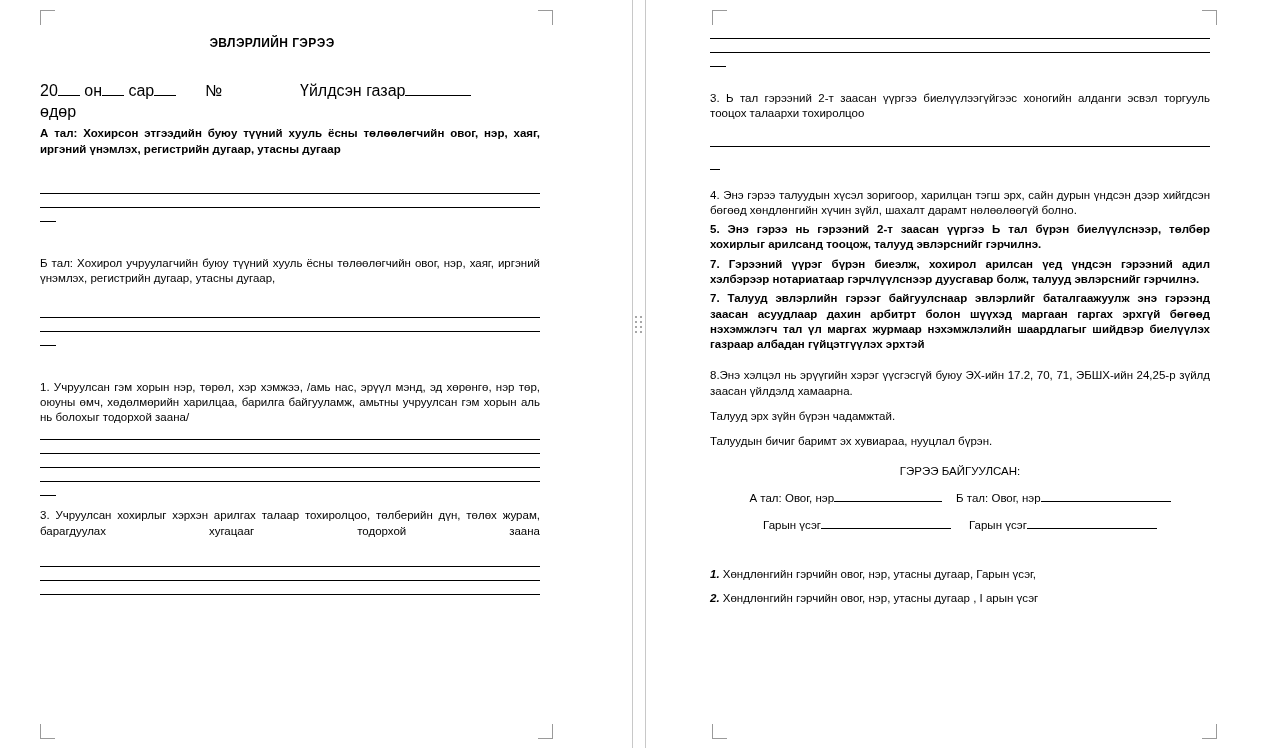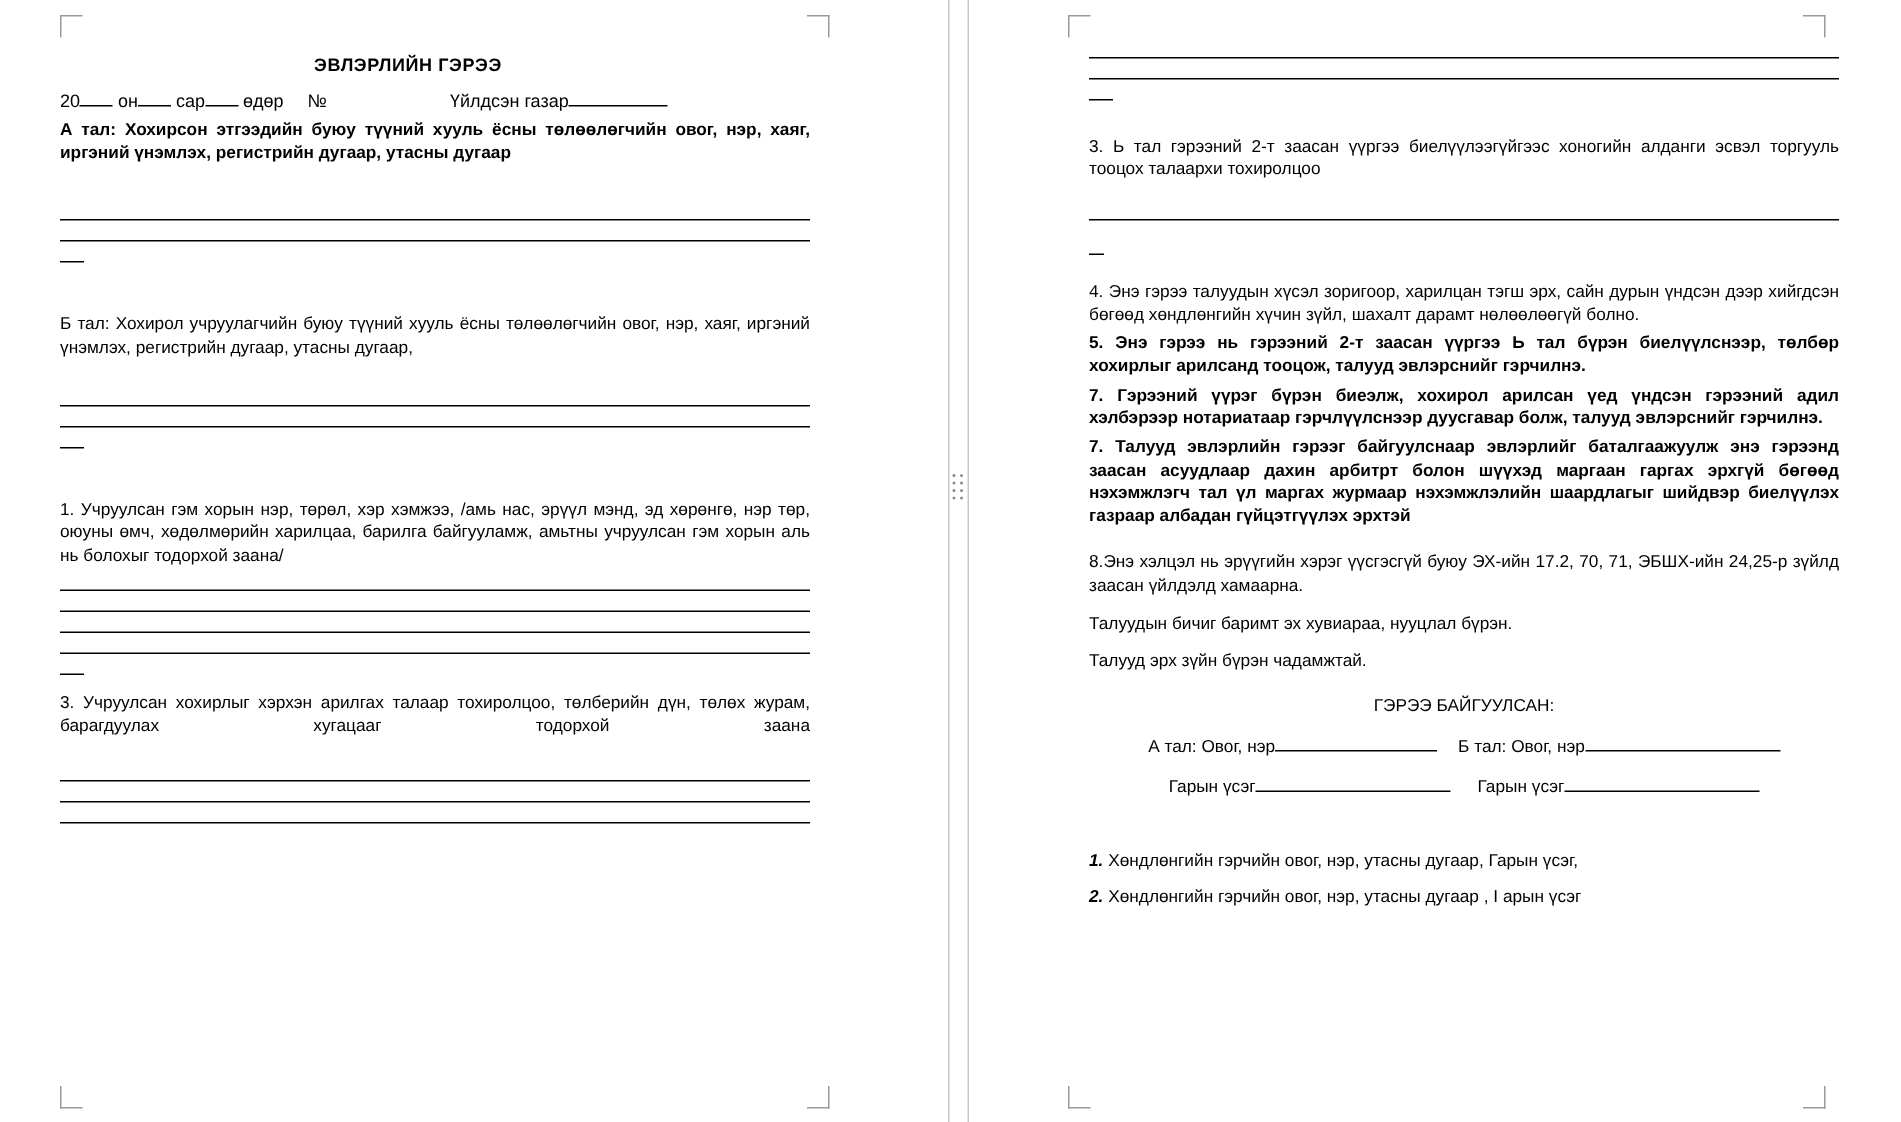--- a/index.html
+++ b/index.html
@@ -77,21 +77,21 @@
     position: absolute;
     font-size: 11.5px;
     line-height: 1.33;
   }
   .content-left {
     left: 40px;
     top: 28px;
     width: 500px;
   }
   .content-right {
-    left: 726px;
+    left: 710px;
     top: 20px;
     width: 500px;
   }
   .doc-title {
     text-align: center;
     font-weight: bold;
     font-size: 12px;
     letter-spacing: 0.4px;
     margin: 8px 0 0 0;
     padding-right: 36px;
@@ -115,24 +115,24 @@
     margin-top: 13px;
     height: 0;
   }
   .rule.short {
     width: 16px;
   }
   .rule.tiny {
     width: 10px;
   }
   .header-row {
-    margin-top: 8px;
+    margin-top: 28px;
     display: flex;
     align-items: baseline;
-    font-size: 12px;
+    font-size: 16px;
   }
   .header-row .seg1 { width: 165px; }
   .header-row .seg2 { width: 95px; }
   .ul { display: inline-block; border-bottom: 1px solid #000; }
   .ul.w20 { width: 22px; }
   .ul.w60 { width: 66px; }
   .ul.w100 { width: 108px; }
   .ul.w130 { width: 130px; }
   .center { text-align: center; }
   .num-ital { font-style: italic; font-weight: bold; }
@@ -247,22 +247,22 @@
       <div class="rule tiny" style="margin-top:22px;"></div>
     </div>
 
     <p class="para" style="margin-top:18px;">4. Энэ гэрээ талуудын хүсэл зоригоор, харилцан тэгш эрх, сайн дурын үндсэн дээр хийгдсэн бөгөөд хөндлөнгийн хүчин зүйл, шахалт дарамт нөлөөлөөгүй болно.</p>
     <p class="para tight">5. Энэ гэрээ нь гэрээний 2-т заасан үүргээ Ь тал бүрэн  биелүүлснээр, төлбөр хохирлыг арилсанд тооцож, талууд эвлэрснийг гэрчилнэ.</p>
     <p class="para tight">7. Гэрээний үүрэг бүрэн биеэлж, хохирол арилсан үед үндсэн гэрээний адил хэлбэрээр нотариатаар гэрчлүүлснээр дуусгавар болж, талууд эвлэрснийг гэрчилнэ.</p>
     <p class="para tight">7. Талууд эвлэрлийн гэрээг байгуулснаар эвлэрлийг баталгаажуулж энэ гэрээнд заасан асуудлаар дахин арбитрт болон шүүхэд маргаан гаргах эрхгүй бөгөөд нэхэмжлэгч тал үл маргах журмаар нэхэмжлэлийн шаардлагыг шийдвэр биелүүлэх газраар албадан гүйцэтгүүлэх эрхтэй</p>
 
     <p class="para" style="margin-top:16px;">8.Энэ хэлцэл нь  эрүүгийн хэрэг үүсгэсгүй буюу ЭХ-ийн 17.2, 70, 71, ЭБШХ-ийн 24,25-р зүйлд заасан үйлдэлд хамаарна.</p>
 
+    <p class="para">Талууд эрх зүйн бүрэн чадамжтай.</p>
     <p class="para">Талуудын бичиг баримт эх хувиараа, нууцлал бүрэн.</p>
-    <p class="para">Талууд эрх зүйн бүрэн чадамжтай.</p>
 
     <p class="para center" style="margin-top:14px;">ГЭРЭЭ БАЙГУУЛСАН:</p>
 
     <div class="sig-row">
       <span class="lbl">А тал: Овог, нэр</span>
         <span class="ul w100"></span>
       <span class="lbl" style="margin-left:14px;">Б тал: Овог, нэр</span>
         <span class="ul w130"></span>
     </div>
 

